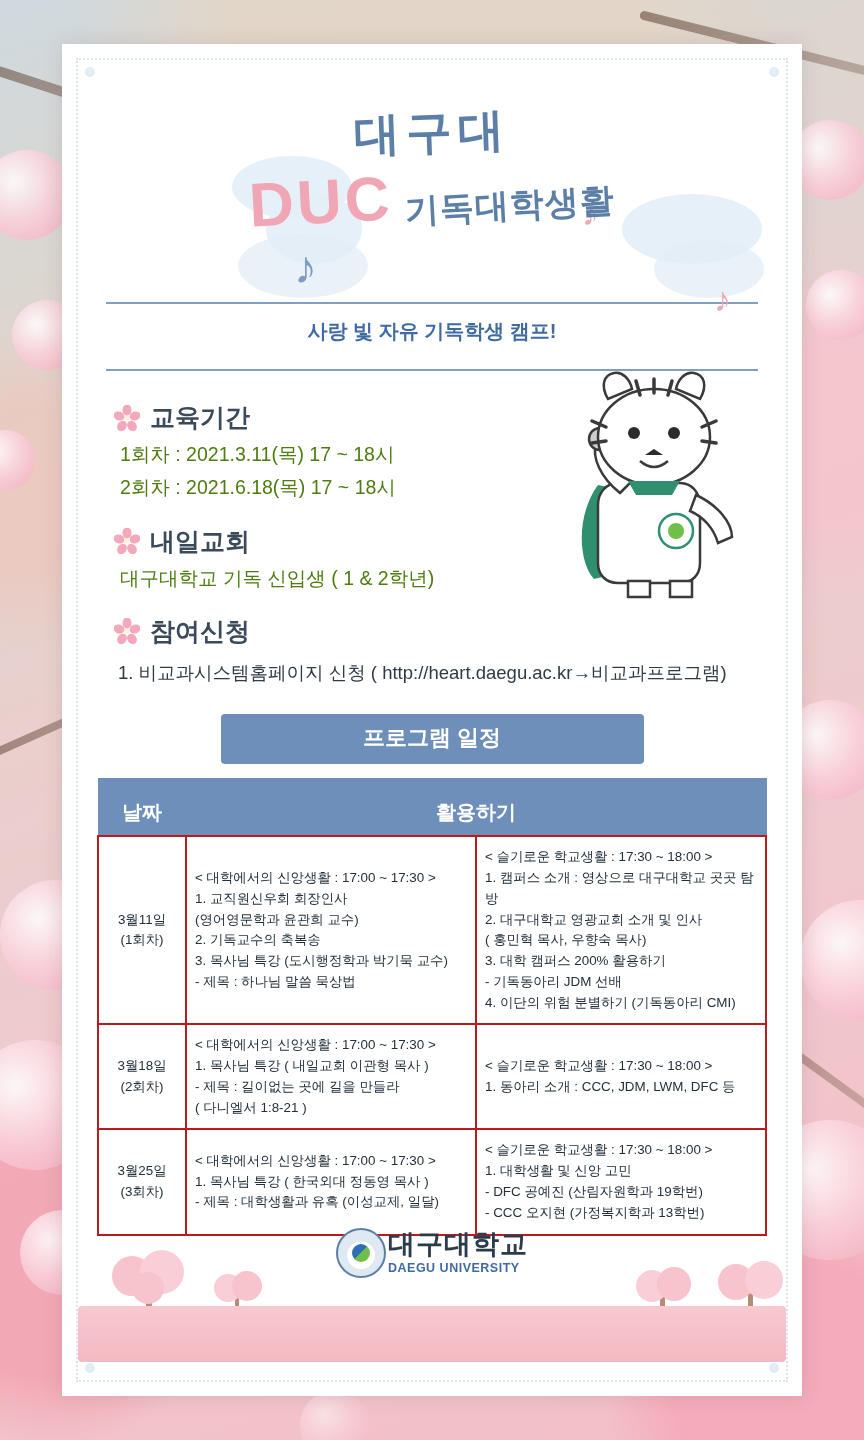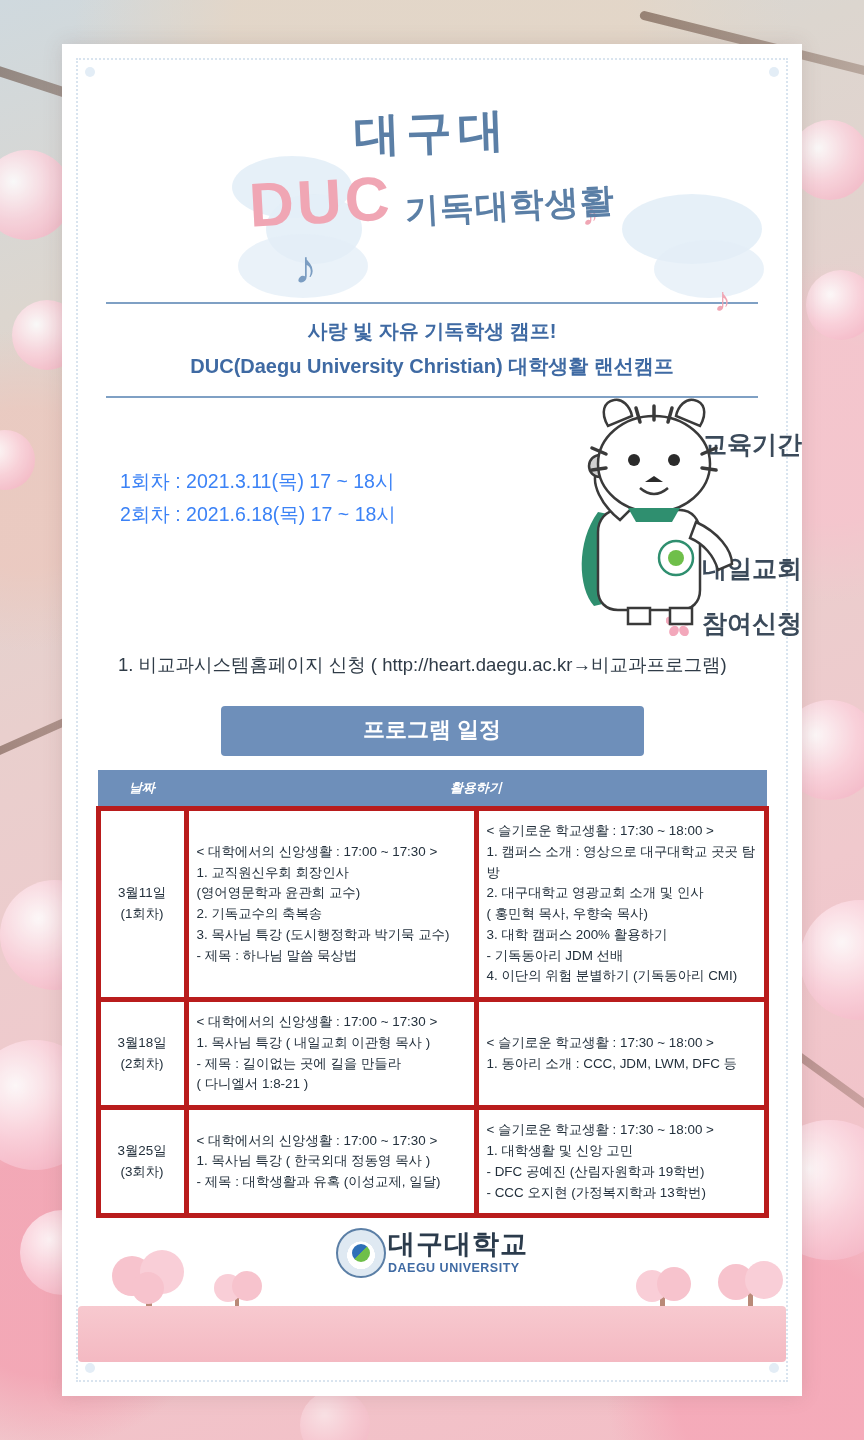--- a/index.html
+++ b/index.html
@@ -146,35 +146,34 @@
   .info {
     position: relative;
     padding: 22px 0 0 52px;
   }
   .sec-head {
     display: flex;
     align-items: center;
     gap: 10px;
     margin-top: 8px;
     margin-bottom: 6px;
-    justify-content: flex-end;
   }
   .blossom-ico {
     width: 26px;
     height: 26px;
     flex: 0 0 26px;
   }
   .sec-title {
     font-size: 25px;
     font-weight: 700;
     color: #3b4a5a;
   }
   .info-line {
     font-size: 19.5px;
-    color: #3b82f6;
+    color: #4d7c0f;
     margin: 4px 0 0 6px;
     line-height: 1.5;
   }
   .apply-list {
     margin: 10px 0 0 4px;
     font-size: 18.5px;
     color: #2f3b47;
     line-height: 1.65;
   }
 
@@ -203,28 +202,27 @@
   
   .tbl {
     width: 668px;
     margin: 0 auto;
     border-collapse: collapse;
     table-layout: fixed;
   }
   .tbl th {
     background: #6e8fba;
     color: #fff;
-    font-size: 13px;
-    font-weight: 700;
-    padding: 8px 0 9px;
+    font-size: 20px;
+    font-weight: 700;
+    padding: 20px 0 9px;
     border: 1px solid #6e8fba;
-    font-style: italic;
   }
   .tbl td {
-    border: 5px solid #b91c1c;
+    border: 2px solid #b91c1c;
     vertical-align: middle;
     padding: 10px 8px;
     font-size: 13.4px;
     color: #23303c;
     line-height: 1.55;
   }
   .col-date { width: 88px; }
   .col-a { width: 290px; }
   .col-b { width: 290px; }
   .date-cell {
@@ -352,21 +350,20 @@
       <div class="logo-top">대구대</div>
       <div class="logo-row">
         <span class="logo-duc">DUC</span>
         <span class="logo-sub">기독대학생활</span>
       </div>
     </div>
   </div>
 
   <div class="tagline">
     <div class="l1">사랑 빛 자유 기독학생 캠프!</div>
-    <div class="l2">DUC(Daegu University Christian) 대학생활 랜선캠프</div>
   </div>
 
   <div class="info">
 
     <svg class="mascot" viewBox="0 0 230 250">
 
       <path d="M62 120 C40 150 42 196 58 214 L92 206 C76 180 78 146 92 126 Z" fill="#2f8f6f"></path>
 
       <path d="M82 118 h62 c12 0 20 10 20 22 v58 c0 12-8 20-20 20 h-62 c-12 0-20-8-20-20 v-58 c0-12 8-22 20-22 z" fill="#ffffff" stroke="#3a3a3a" stroke-width="2.5"></path>
 
@@ -421,20 +418,21 @@
           <ellipse cx="13" cy="5" rx="4.5" ry="5.5"></ellipse>
           <ellipse cx="21" cy="11" rx="4.5" ry="5.5" transform="rotate(72 21 11)"></ellipse>
           <ellipse cx="18" cy="21" rx="4.5" ry="5.5" transform="rotate(144 18 21)"></ellipse>
           <ellipse cx="8" cy="21" rx="4.5" ry="5.5" transform="rotate(216 8 21)"></ellipse>
           <ellipse cx="5" cy="11" rx="4.5" ry="5.5" transform="rotate(288 5 11)"></ellipse>
         </g>
         <circle cx="13" cy="13" r="2.6" fill="#fff0d8"></circle>
       </svg>
       <span class="sec-title">내일교회</span>
     </div>
+    <div class="info-line">대구대학교 기독 신입생 ( 1 &amp; 2학년)</div>
 
     <div class="sec-head" style="margin-top:22px;">
       <svg class="blossom-ico" viewBox="0 0 26 26">
         <g fill="#f3a8bb">
           <ellipse cx="13" cy="5" rx="4.5" ry="5.5"></ellipse>
           <ellipse cx="21" cy="11" rx="4.5" ry="5.5" transform="rotate(72 21 11)"></ellipse>
           <ellipse cx="18" cy="21" rx="4.5" ry="5.5" transform="rotate(144 18 21)"></ellipse>
           <ellipse cx="8" cy="21" rx="4.5" ry="5.5" transform="rotate(216 8 21)"></ellipse>
           <ellipse cx="5" cy="11" rx="4.5" ry="5.5" transform="rotate(288 5 11)"></ellipse>
         </g>

